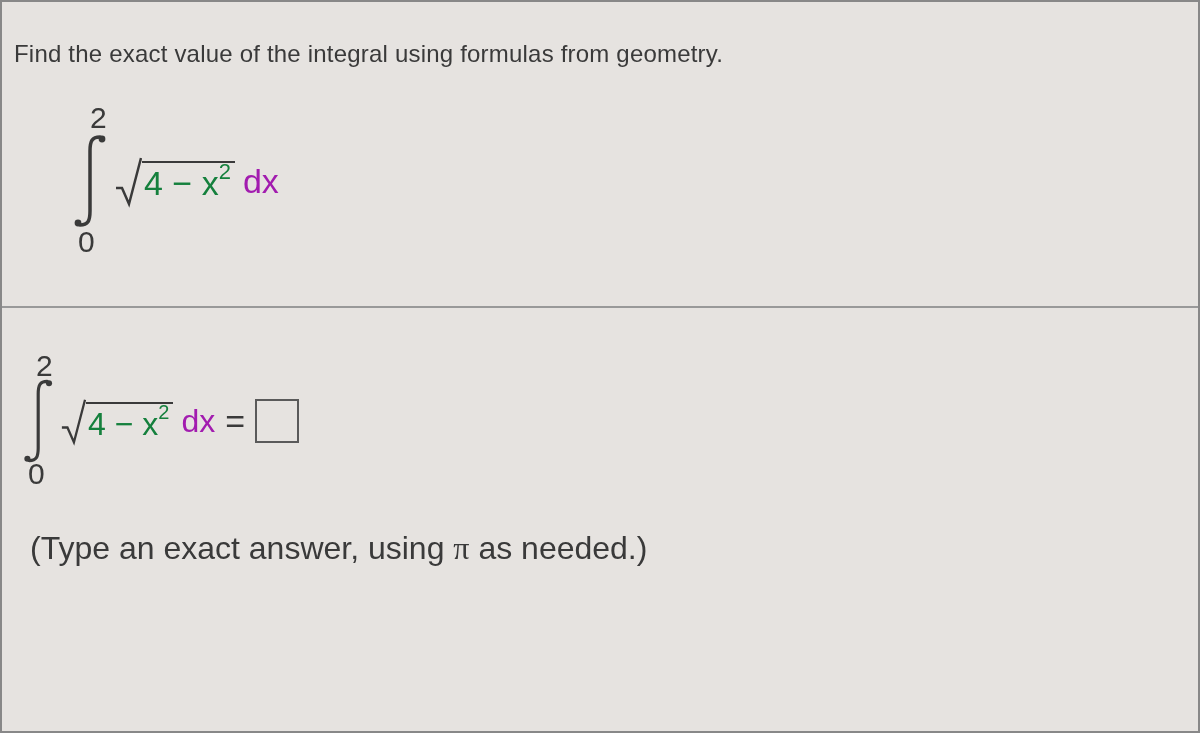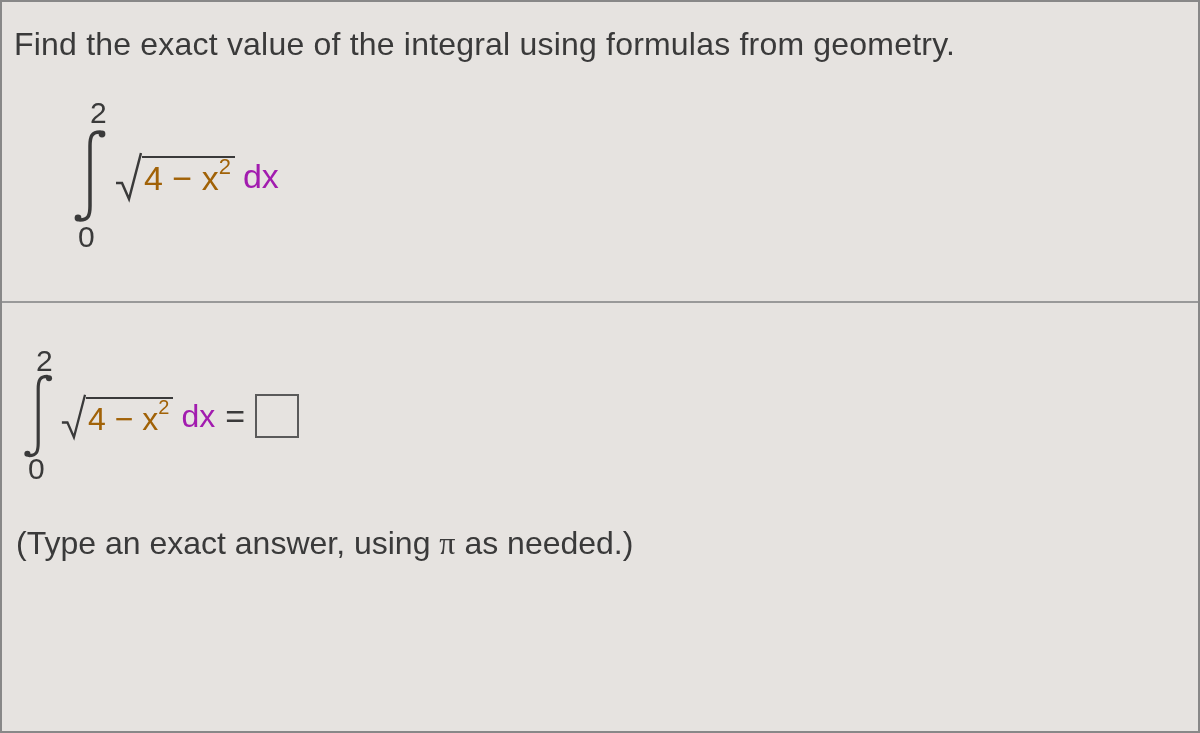--- a/index.html
+++ b/index.html
@@ -11,23 +11,23 @@
       overflow: hidden;
     }
     .container {
       background: #e6e3e0;
       width: 100%;
       height: 100%;
       border: 2px solid #888;
       position: relative;
     }
     .problem-text {
-      font-size: 32px;
+      font-size: 24px;
       color: #3a3a3a;
-      padding: 24px 10px 16px 12px;
+      padding: 38px 10px 16px 12px;
       letter-spacing: 0.2px;
     }
     .integral-display {
       margin-top: 12px;
       margin-left: 70px;
       display: flex;
       align-items: center;
       height: 170px;
       position: relative;
     }
@@ -60,21 +60,21 @@
       display: flex;
       align-items: center;
       margin-left: 2px;
     }
     .sqrt-symbol {
       color: #3a3a3a;
     }
     .sqrt-symbol svg { display:block; }
     .sqrt-inner {
       font-size: 34px;
-      color: #a16207;
+      color: #15803d;
       border-top: 2.2px solid #3a3a3a;
       padding: 2px 4px 0 2px;
       line-height: 1;
       white-space: nowrap;
       text-align: center;
     }
     .super2 {
       font-size: 22px;
       vertical-align: super;
       position: relative;
@@ -113,21 +113,21 @@
       border: 2px solid #5a5a5a;
       background: transparent;
       font-size: 28px;
       text-align: center;
       color: #3a3a3a;
     }
     .hint-text {
       font-size: 32px;
       color: #3a3a3a;
       margin-top: 34px;
-      margin-left: 0;
+      margin-left: 14px;
     }
     .pi {
       font-family: 'Times New Roman', Times, serif;
     }
   </style>
 </head>
 <body>
 
 <div class="container">
 

